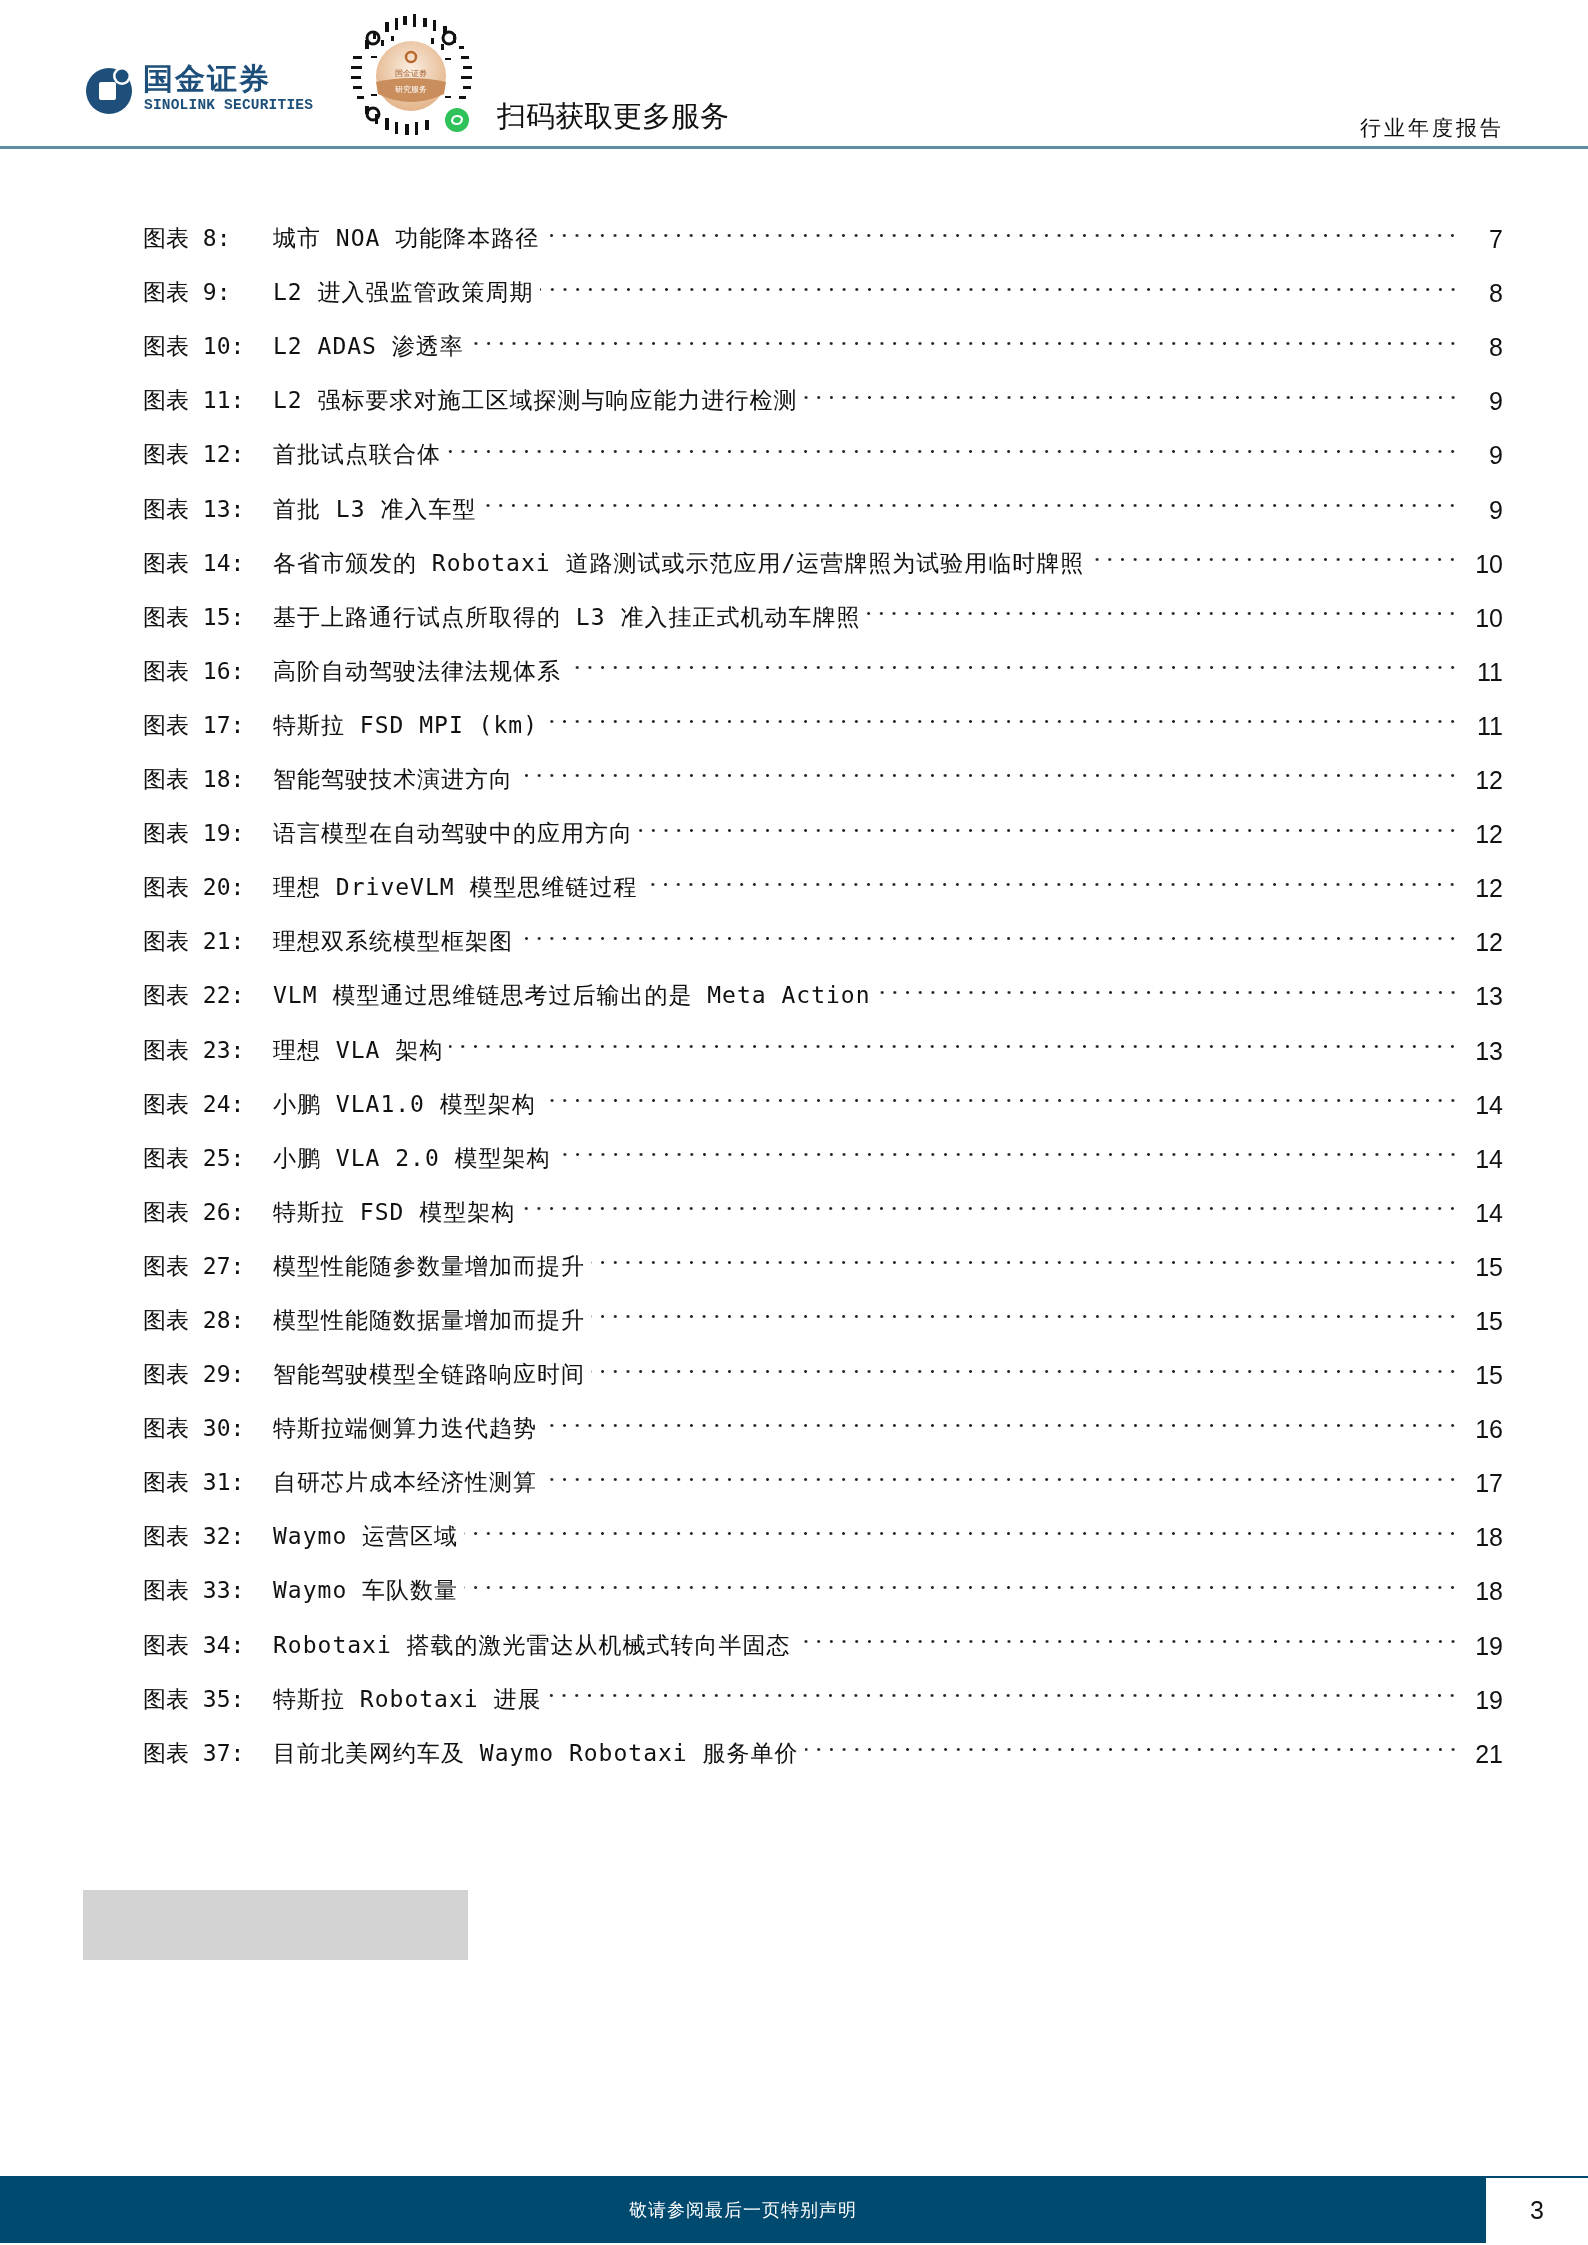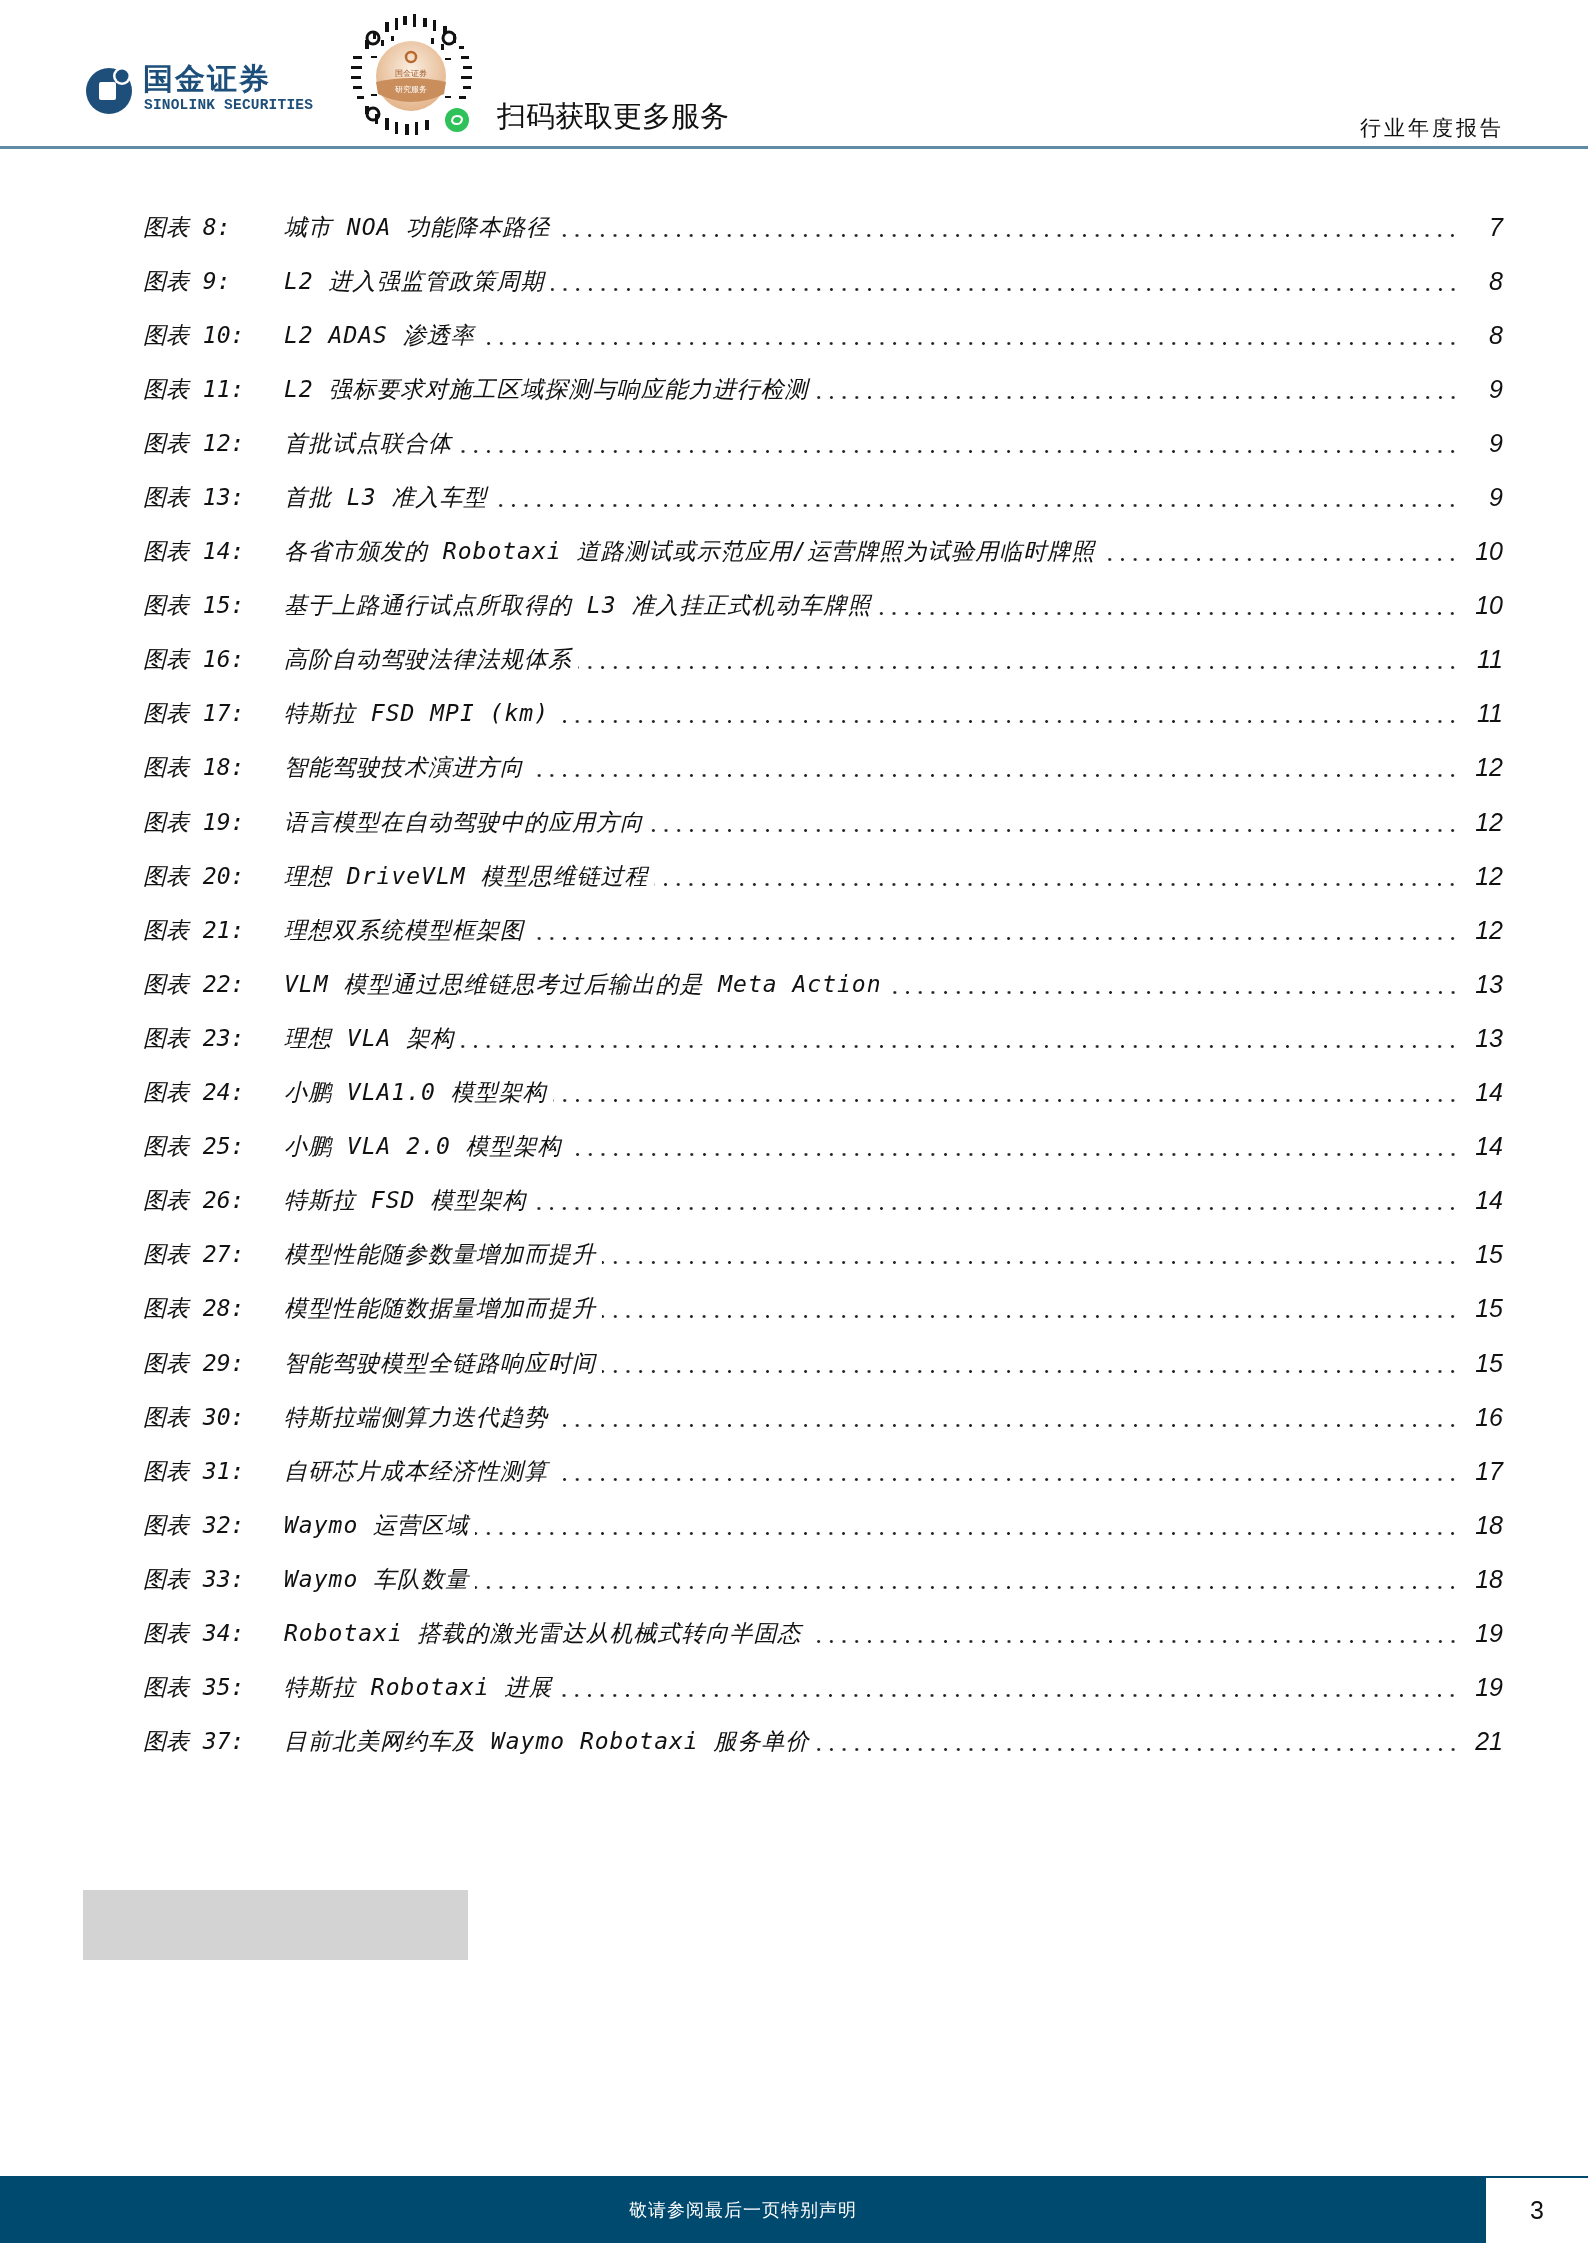--- a/index.html
+++ b/index.html
@@ -36,26 +36,26 @@
     color: #111; line-height: 28px; text-align: right;
   }
   .header-rule {
     position: absolute; left: 0; top: 146px; width: 1588px; height: 3px;
     background: #5f8ba5;
   }
 
   
   .toc { position: absolute; left: 143px; top: 200px; width: 1360px; }
   .toc-row {
-    position: relative; height: 54.1px; display: flex; align-items: center;
+    position: relative; height: 54.1px; display: flex; align-items: flex-end;
     font-family: "DejaVu Sans Mono", "Liberation Mono", monospace;
-    font-size: 23px; color: #111; font-style: italic;
+    font-size: 23px; color: #111;
   }
   .toc-label { flex: 0 0 auto; width: 130px; white-space: nowrap; letter-spacing: 0; }
-  .toc-title { flex: 0 0 auto; white-space: nowrap; letter-spacing: 1px; padding-left: 0; margin-left: 11px; }
+  .toc-title { flex: 0 0 auto; white-space: nowrap; letter-spacing: 1px; padding-left: 0; }
   .toc-leader {
     flex: 1 1 auto; height: 3px; margin: 0 14px 0 6px; align-self: center;
     margin-top: 16px;
     background-image: radial-gradient(circle, #222 1.2px, transparent 1.6px);
     background-size: 12.7px 3px; background-repeat: repeat-x;
     background-position: right center;
   }
   .toc-page {
     flex: 0 0 auto; min-width: 30px; text-align: right;
     font-family: "Liberation Sans", sans-serif; font-size: 25px; color: #111;

